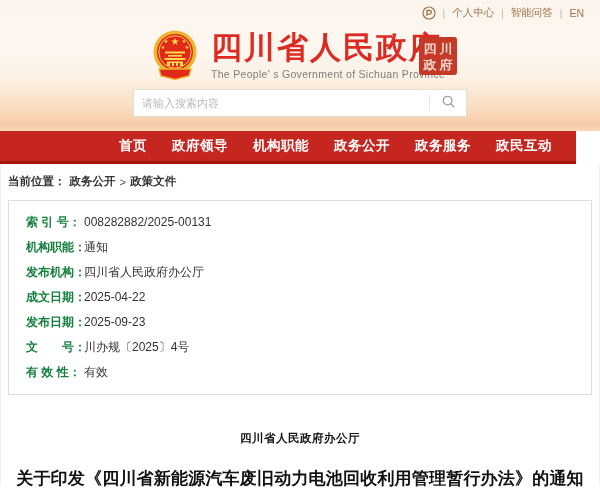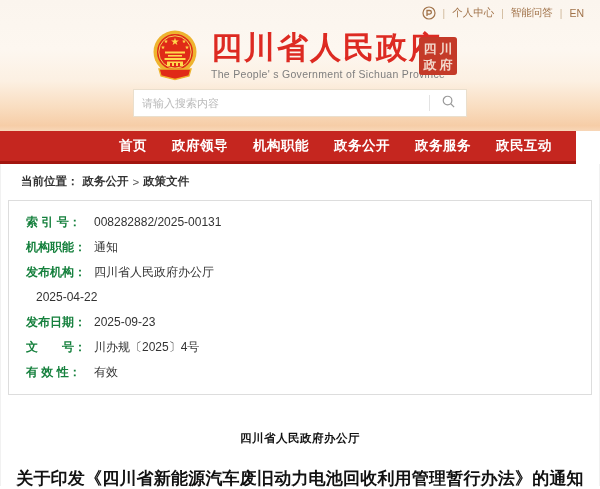--- a/index.html
+++ b/index.html
@@ -54,33 +54,33 @@
   
   .nav {
     width:576px; height:33px; background:#c5261f; border-bottom:3px solid #a2150f;
     display:flex; align-items:center; padding-left:119px; gap:25px;
   }
   .nav a { color:#fff; font-size:13.5px; font-weight:bold; text-decoration:none; white-space:nowrap; cursor:pointer; letter-spacing:0.5px; }
 
   
   .content { width:600px; height:322px; border-left:1px solid #f1f1f1; border-right:1px solid #f1f1f1; }
   .breadcrumb {
-    padding:10px 0 8px 20px; font-size:11.5px; color:#333; font-weight:bold;
+    padding:10px 0 8px 7px; font-size:11.5px; color:#333; font-weight:bold;
     display:flex; gap:4px; align-items:center;
   }
   .breadcrumb a { color:#333; text-decoration:none; cursor:pointer; }
   .breadcrumb .bsep { color:#555; font-weight:normal; }
 
   .meta-box {
     margin:3px 7px 0 7px; border:1px solid #ddd; background:#fff;
     padding:9px 0 9px 17px;
   }
   .meta-row { height:25px; line-height:25px; font-size:12px; display:flex; }
   .meta-label { display:inline-block; width:58px; font-weight:bold; color:#15803d; white-space:nowrap; }
-  .meta-value { color:#333; margin-left:10px; }
+  .meta-value { color:#333; }
 
   .doc-head { text-align:center; font-family:"DejaVu Serif","Liberation Serif",serif; }
   .org-title { margin-top:36px; font-size:11.5px; font-weight:bold; color:#111; letter-spacing:0.5px; }
   .doc-title { margin-top:21px; font-size:17px; font-weight:bold; color:#111; letter-spacing:0.2px; }
 </style>
 </head>
 <body>
 
 <div class="header">
 
@@ -173,20 +173,21 @@
     </div>
     <div class="meta-row">
       <span class="meta-label">机构职能：</span>
       <span class="meta-value">通知</span>
     </div>
     <div class="meta-row">
       <span class="meta-label">发布机构：</span>
       <span class="meta-value">四川省人民政府办公厅</span>
     </div>
     <div class="meta-row">
+      <span class="meta-label">成文日期：</span>
       <span class="meta-value">2025-04-22</span>
     </div>
     <div class="meta-row">
       <span class="meta-label">发布日期：</span>
       <span class="meta-value">2025-09-23</span>
     </div>
     <div class="meta-row">
       <span class="meta-label">文　　号：</span>
       <span class="meta-value">川办规〔2025〕4号</span>
     </div>

